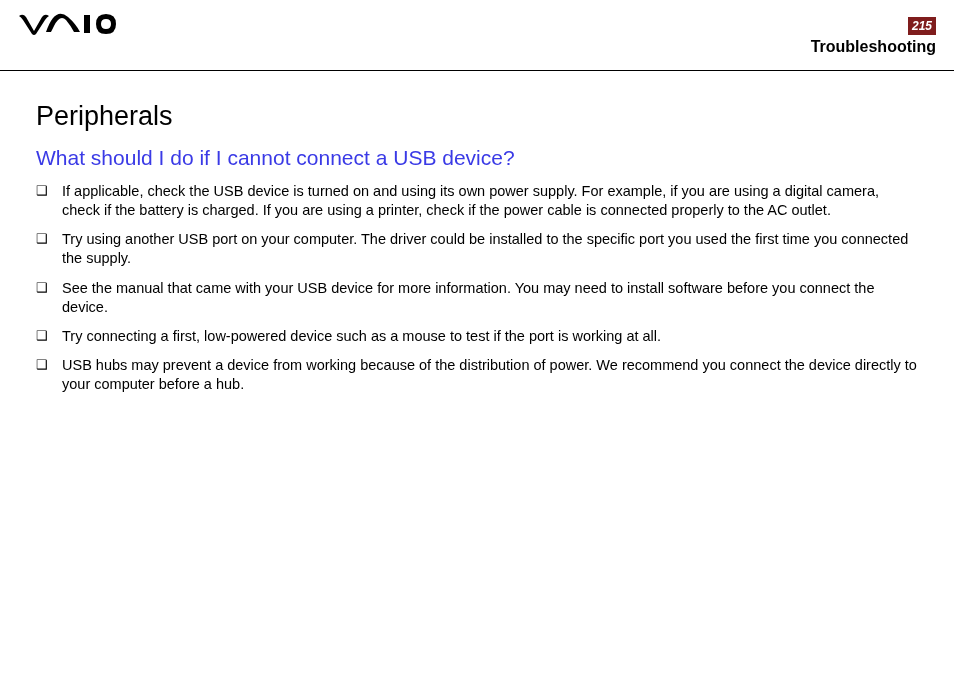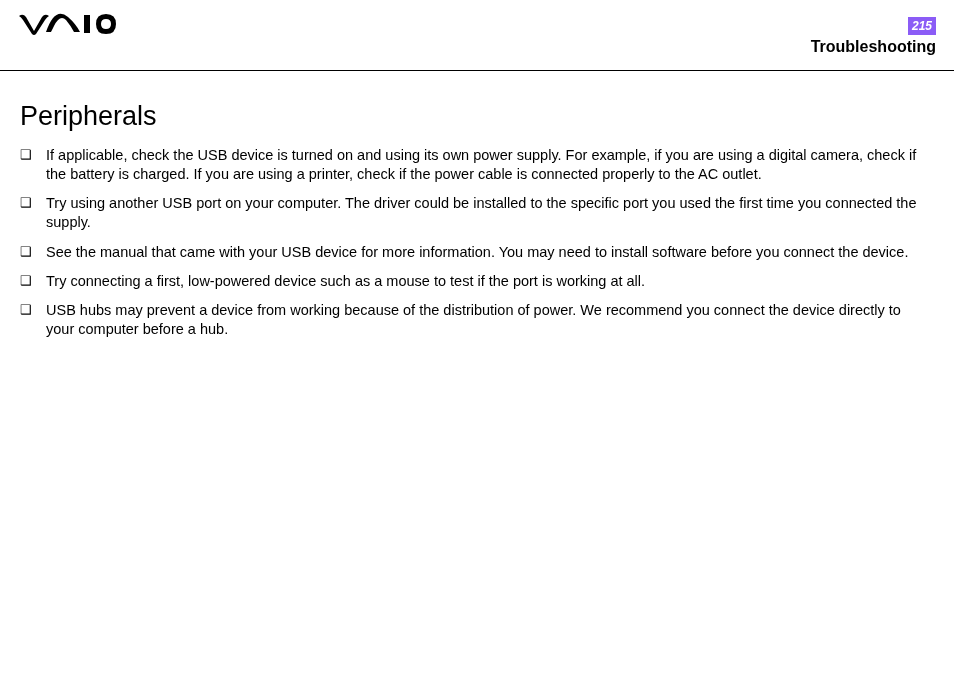--- a/index.html
+++ b/index.html
@@ -19,39 +19,39 @@
     }
     .logo {
       font-size: 0;
     }
     .header-right {
       text-align: right;
     }
     .page-nav {
       display: inline-flex;
       align-items: center;
-      background: #8b5cf6;
+      background: #7f1d1d;
       color: #fff;
       height: 18px;
       padding: 0;
     }
     .page-nav .num {
       font-weight: bold;
       font-style: italic;
       font-size: 12px;
       padding: 0 4px;
       line-height: 18px;
     }
     .section-label {
       font-weight: bold;
       font-size: 16px;
       margin-top: 3px;
     }
     .content {
-      padding: 30px 36px 0 20px;
+      padding: 30px 36px 0 36px;
     }
     .h1 {
       font-size: 27px;
       font-weight: normal;
       margin-bottom: 14px;
       color: #000;
     }
     .h2 {
       font-size: 21px;
       font-weight: normal;
@@ -103,20 +103,21 @@
         <span class="num">215</span>
       </div>
       <div class="arrow-right"></div>
     </div>
     <div class="section-label">Troubleshooting</div>
   </div>
 </div>
 
 <div class="content">
   <h1 class="h1">Peripherals</h1>
+  <h2 class="h2">What should I do if I cannot connect a USB device?</h2>
   <ul class="bullet-list">
     <li class="bullet-item">
       <span class="bullet-marker">❑</span>
       <span class="bullet-text">If applicable, check the USB device is turned on and using its own power supply. For example, if you are using a digital camera, check if the battery is charged. If you are using a printer, check if the power cable is connected properly to the AC outlet.</span>
     </li>
     <li class="bullet-item">
       <span class="bullet-marker">❑</span>
       <span class="bullet-text">Try using another USB port on your computer. The driver could be installed to the specific port you used the first time you connected the supply.</span>
     </li>
     <li class="bullet-item">

